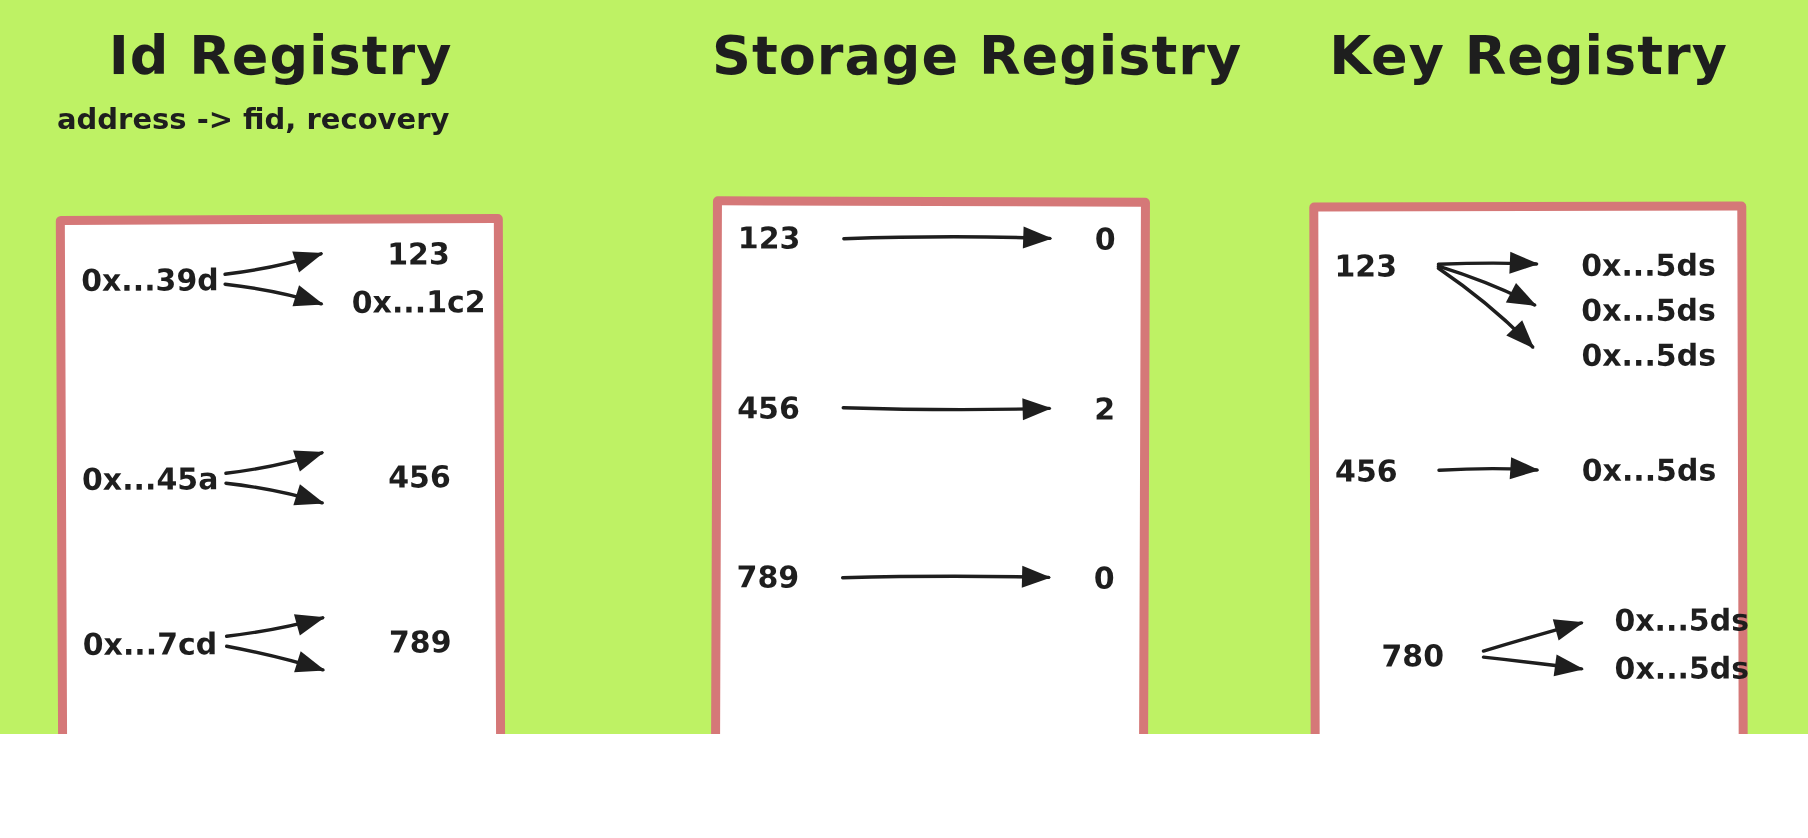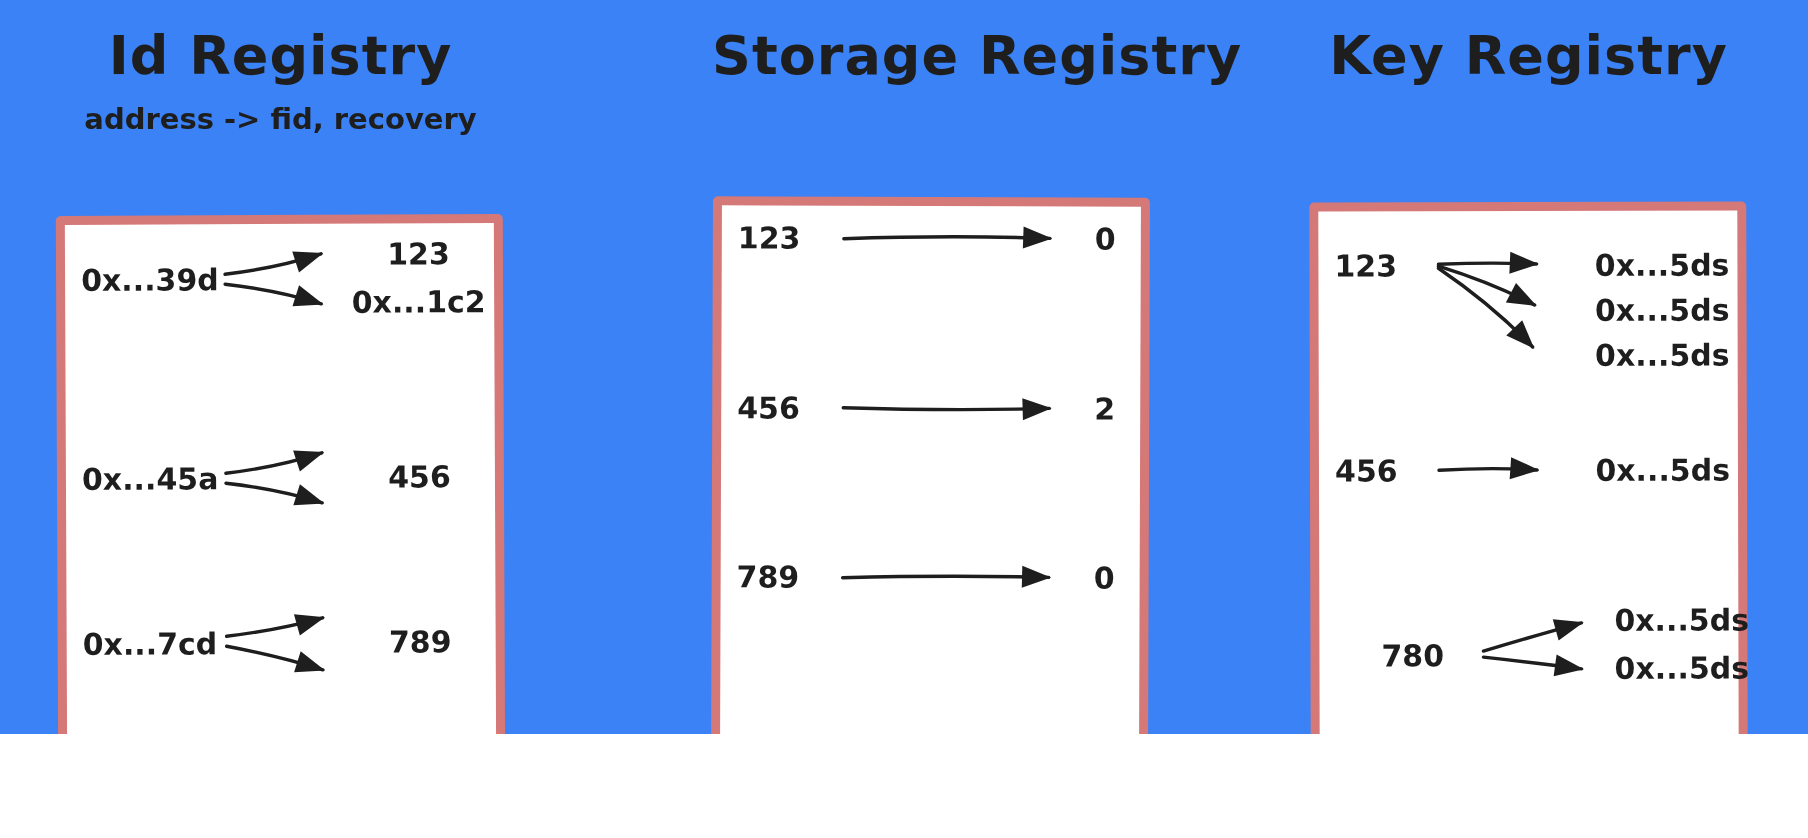--- a/index.html
+++ b/index.html
@@ -1,49 +1,49 @@
 <!DOCTYPE html>
 <html><head>
 <meta charset="utf-8">
 <style>
   html,body { margin:0; padding:0; background:#ffffff; }
   .canvas {
     position:relative; width:1808px; height:734px; overflow:hidden;
-    background:#3b82f6; color:#1e1e1e;
+    background:#bef264; color:#1e1e1e;
     font-family:"DejaVu Sans", sans-serif;
   }
   .panel { position:absolute; top:0; height:100%; }
   .panel-title {
     position:absolute; top:24px; left:0; width:100%;
     font-size:54px; font-weight:700; text-align:center;
     white-space:nowrap; letter-spacing:1px; margin:0;
   }
   .panel-subtitle {
     position:absolute; top:102px; left:0; width:100%;
-    font-size:29px; font-weight:600; text-align:center;
+    font-size:29px; font-weight:600; 
     white-space:nowrap; margin:0;
   }
   .box {
     position:absolute; left:0; right:0; box-sizing:border-box;
     border:9px solid #d57878; border-radius:5px; background:#ffffff;
   }
   .b1 { transform:rotate(-0.25deg); }
   .b2 { transform:rotate(0.2deg); }
   .b3 { transform:rotate(-0.15deg); }
   .row { position:absolute; left:16px; right:8px; display:flex; align-items:center; }
   .row-top { align-items:flex-start; }
   .lbl { font-size:30px; font-weight:600; white-space:nowrap; color:#1e1e1e; }
   .src { flex:0 0 auto; }
   .p1 .src { width:140px; }
   .p2 .src { width:100px; }
   .p3 .src { width:98px; }
   .az { flex:0 0 auto; display:block; }
   .targets { flex:1 1 auto; display:flex; flex-direction:column; }
   .t-center { align-items:center; }
-  .t-left { align-items:flex-end; }
+  .t-left { align-items:center; }
   .tline48 { height:48px; line-height:48px; }
   .tline45 { height:45px; line-height:45px; }
   .srcline45 { line-height:45px; }
   .shift-down { transform:translateY(10px);margin-left:46px; }
   .ln { fill:none; stroke:#1e1e1e; stroke-width:3.4; stroke-linecap:round; }
   .defs-holder { position:absolute; width:0; height:0; }
 </style>
 </head>
 <body>
 

